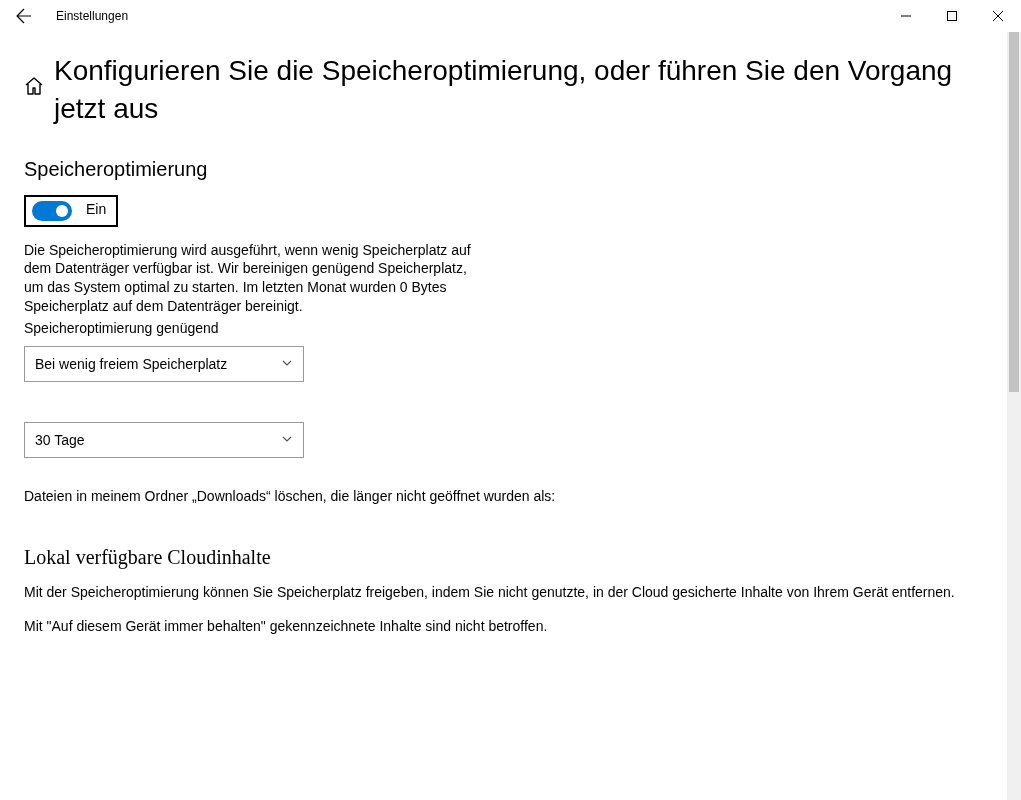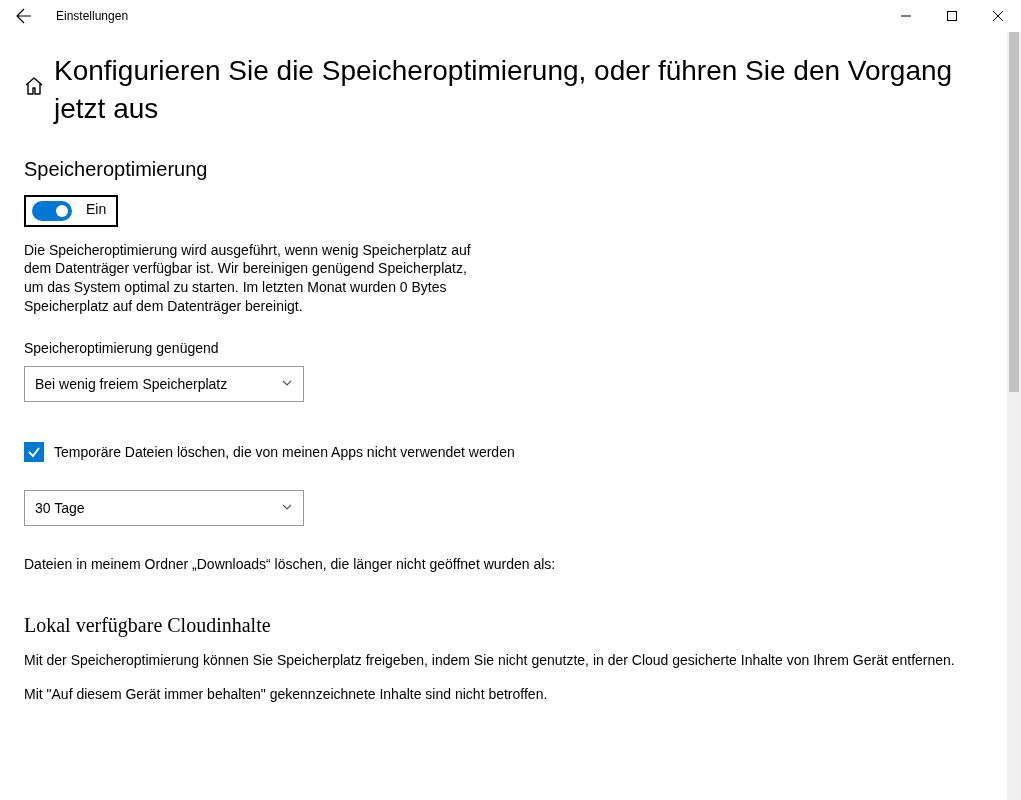--- a/index.html
+++ b/index.html
@@ -82,21 +82,21 @@
       border-radius: 50%;
       background: #fff;
       top: 4px; right: 4px;
     }
     .toggle-label { font-size: 14px; }
 
     .desc {
       font-size: 14px;
       line-height: 1.35;
       max-width: 460px;
-      margin-bottom: 24px;
+      margin-bottom: 4px;
     }
 
     .field-label {
       font-size: 14px;
       margin-bottom: 10px;
     }
 
     .dropdown {
       width: 280px;
       height: 32px;
@@ -204,28 +204,20 @@
   <div class="field-label">Speicheroptimierung genügend</div>
   <div class="dropdown">
     <span>Bei wenig freiem Speicherplatz</span>
     <span class="chev">
       <svg width="12" height="12" viewBox="0 0 12 12">
           <path d="M2 4 L6 8 L10 4" stroke="#555" stroke-width="1.2" fill="none"></path>
         </svg>
     </span>
   </div>
 
-  <div class="chk-row">
-    <div class="chk">
-      <svg width="14" height="14" viewBox="0 0 14 14">
-          <path d="M2 7 L6 11 L12 3" stroke="#fff" stroke-width="2" fill="none"></path>
-        </svg>
-    </div>
-    <span>Temporäre Dateien löschen, die von meinen Apps nicht verwendet werden</span>
-  </div>
   <div class="dropdown mb-small">
     <span>30 Tage</span>
     <span class="chev">
       <svg width="12" height="12" viewBox="0 0 12 12">
           <path d="M2 4 L6 8 L10 4" stroke="#555" stroke-width="1.2" fill="none"></path>
         </svg>
     </span>
   </div>
   <div class="field-label">Dateien in meinem Ordner „Downloads“ löschen, die länger nicht geöffnet wurden als:</div>
 

